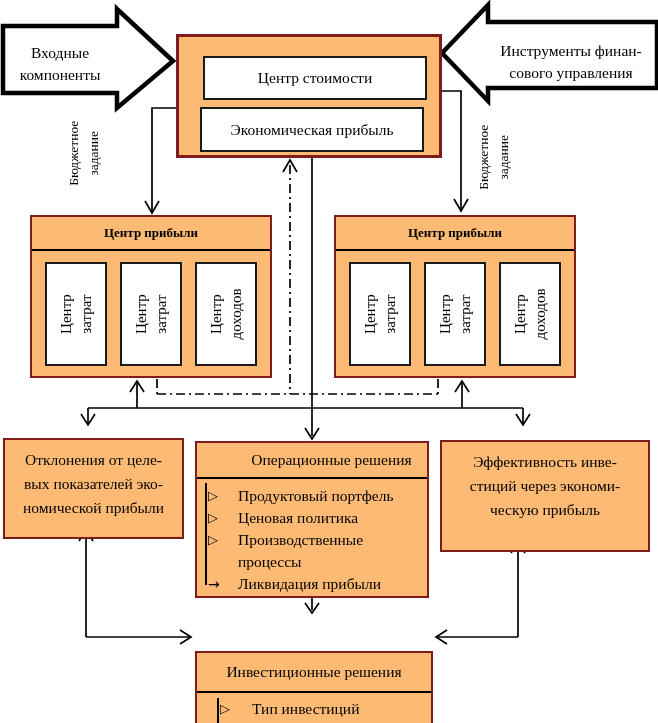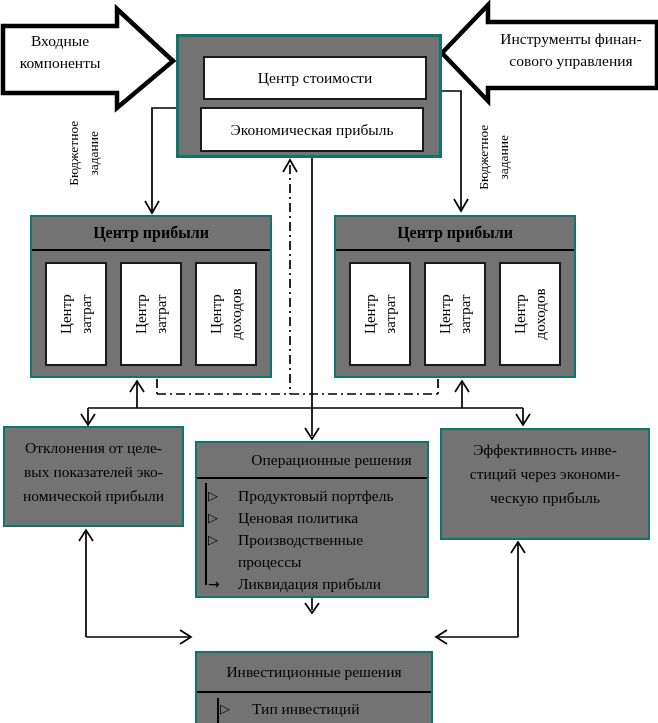--- a/index.html
+++ b/index.html
@@ -1,37 +1,37 @@
 <!DOCTYPE html>
 <html><head>
 <meta charset="utf-8">
 <style>
   html,body { margin:0; padding:0; background:#ffffff; }
   body { font-family: "Liberation Serif", "DejaVu Serif", serif; color:#000; }
   .canvas { position:relative; width:658px; height:723px; background:#fff; overflow:hidden; }
   svg.overlay { position:absolute; left:0; top:0; z-index:1; }
-  .box { position:absolute; background:#737373; border:2px solid #0f766e; box-sizing:border-box; z-index:2; }
-  .pre { white-space:pre-line; }
+  .box { position:absolute; background:#fdba74; border:2px solid #7f1d1d; box-sizing:border-box; z-index:2; }
+  .pre { white-space:pre-line;margin-top:12px; }
   .center-outer { left:176px; top:34px; width:266px; height:124px; border-width:3px; }
   .inner-box { position:absolute; background:#fff; border:2px solid #1a1a1a; box-sizing:border-box;
                display:flex; align-items:center; justify-content:center; font-size:15.5px; }
   .vc-title { left:24px; top:19px; width:224px; height:44px; }
   .vc-sub   { left:21px; top:70px; width:224px; height:45px; }
   .arrow-label { position:absolute; z-index:2; text-align:center; font-size:15.5px; line-height:1.4; }
   .input-label { left:4px; top:30px; width:112px; }
   .tools-label { left:488px; top:28px; width:166px; }
   .budget { position:absolute; z-index:2; display:flex; align-items:center; justify-content:center; width:90px; height:90px; }
   .budget span { transform:rotate(-90deg); white-space:pre-line; text-align:center; font-size:13.5px; line-height:1.5; }
   .budget-left { left:40px; top:108px; }
   .budget-right { left:450px; top:112px; }
   .profit { width:242px; height:163px; }
   .profit-left { left:30px; top:215px; }
   .profit-right { left:334px; top:215px; }
   .profit-header { height:32px; border-bottom:2px solid #000; display:flex; align-items:center; justify-content:center;
-                   font-weight:bold; font-size:16px; }
+                   font-weight:bold; font-size:13px; }
   .profit-row { position:absolute; left:0; top:34px; width:100%; height:125px; display:flex;
                 align-items:center; justify-content:space-evenly; }
   .cost-box { width:62px; height:104px; border:2px solid #1a1a1a; background:#fff; box-sizing:border-box; position:relative; }
   .cost-box span { position:absolute; left:50%; top:50%; transform:translate(-50%,-50%) rotate(-90deg);
                    white-space:pre-line; text-align:center; font-size:15px; line-height:1.35; }
   .deviations { left:3px; top:426px; width:181px; height:101px; padding-top:8px; text-align:center;
                 font-size:15.5px; line-height:1.55; }
   .efficiency { left:440px; top:428px; width:210px; height:112px; padding-top:8px; text-align:center;
                 font-size:15.5px; line-height:1.55; }
   .op-box { left:195px; top:441px; width:234px; height:157px; }

